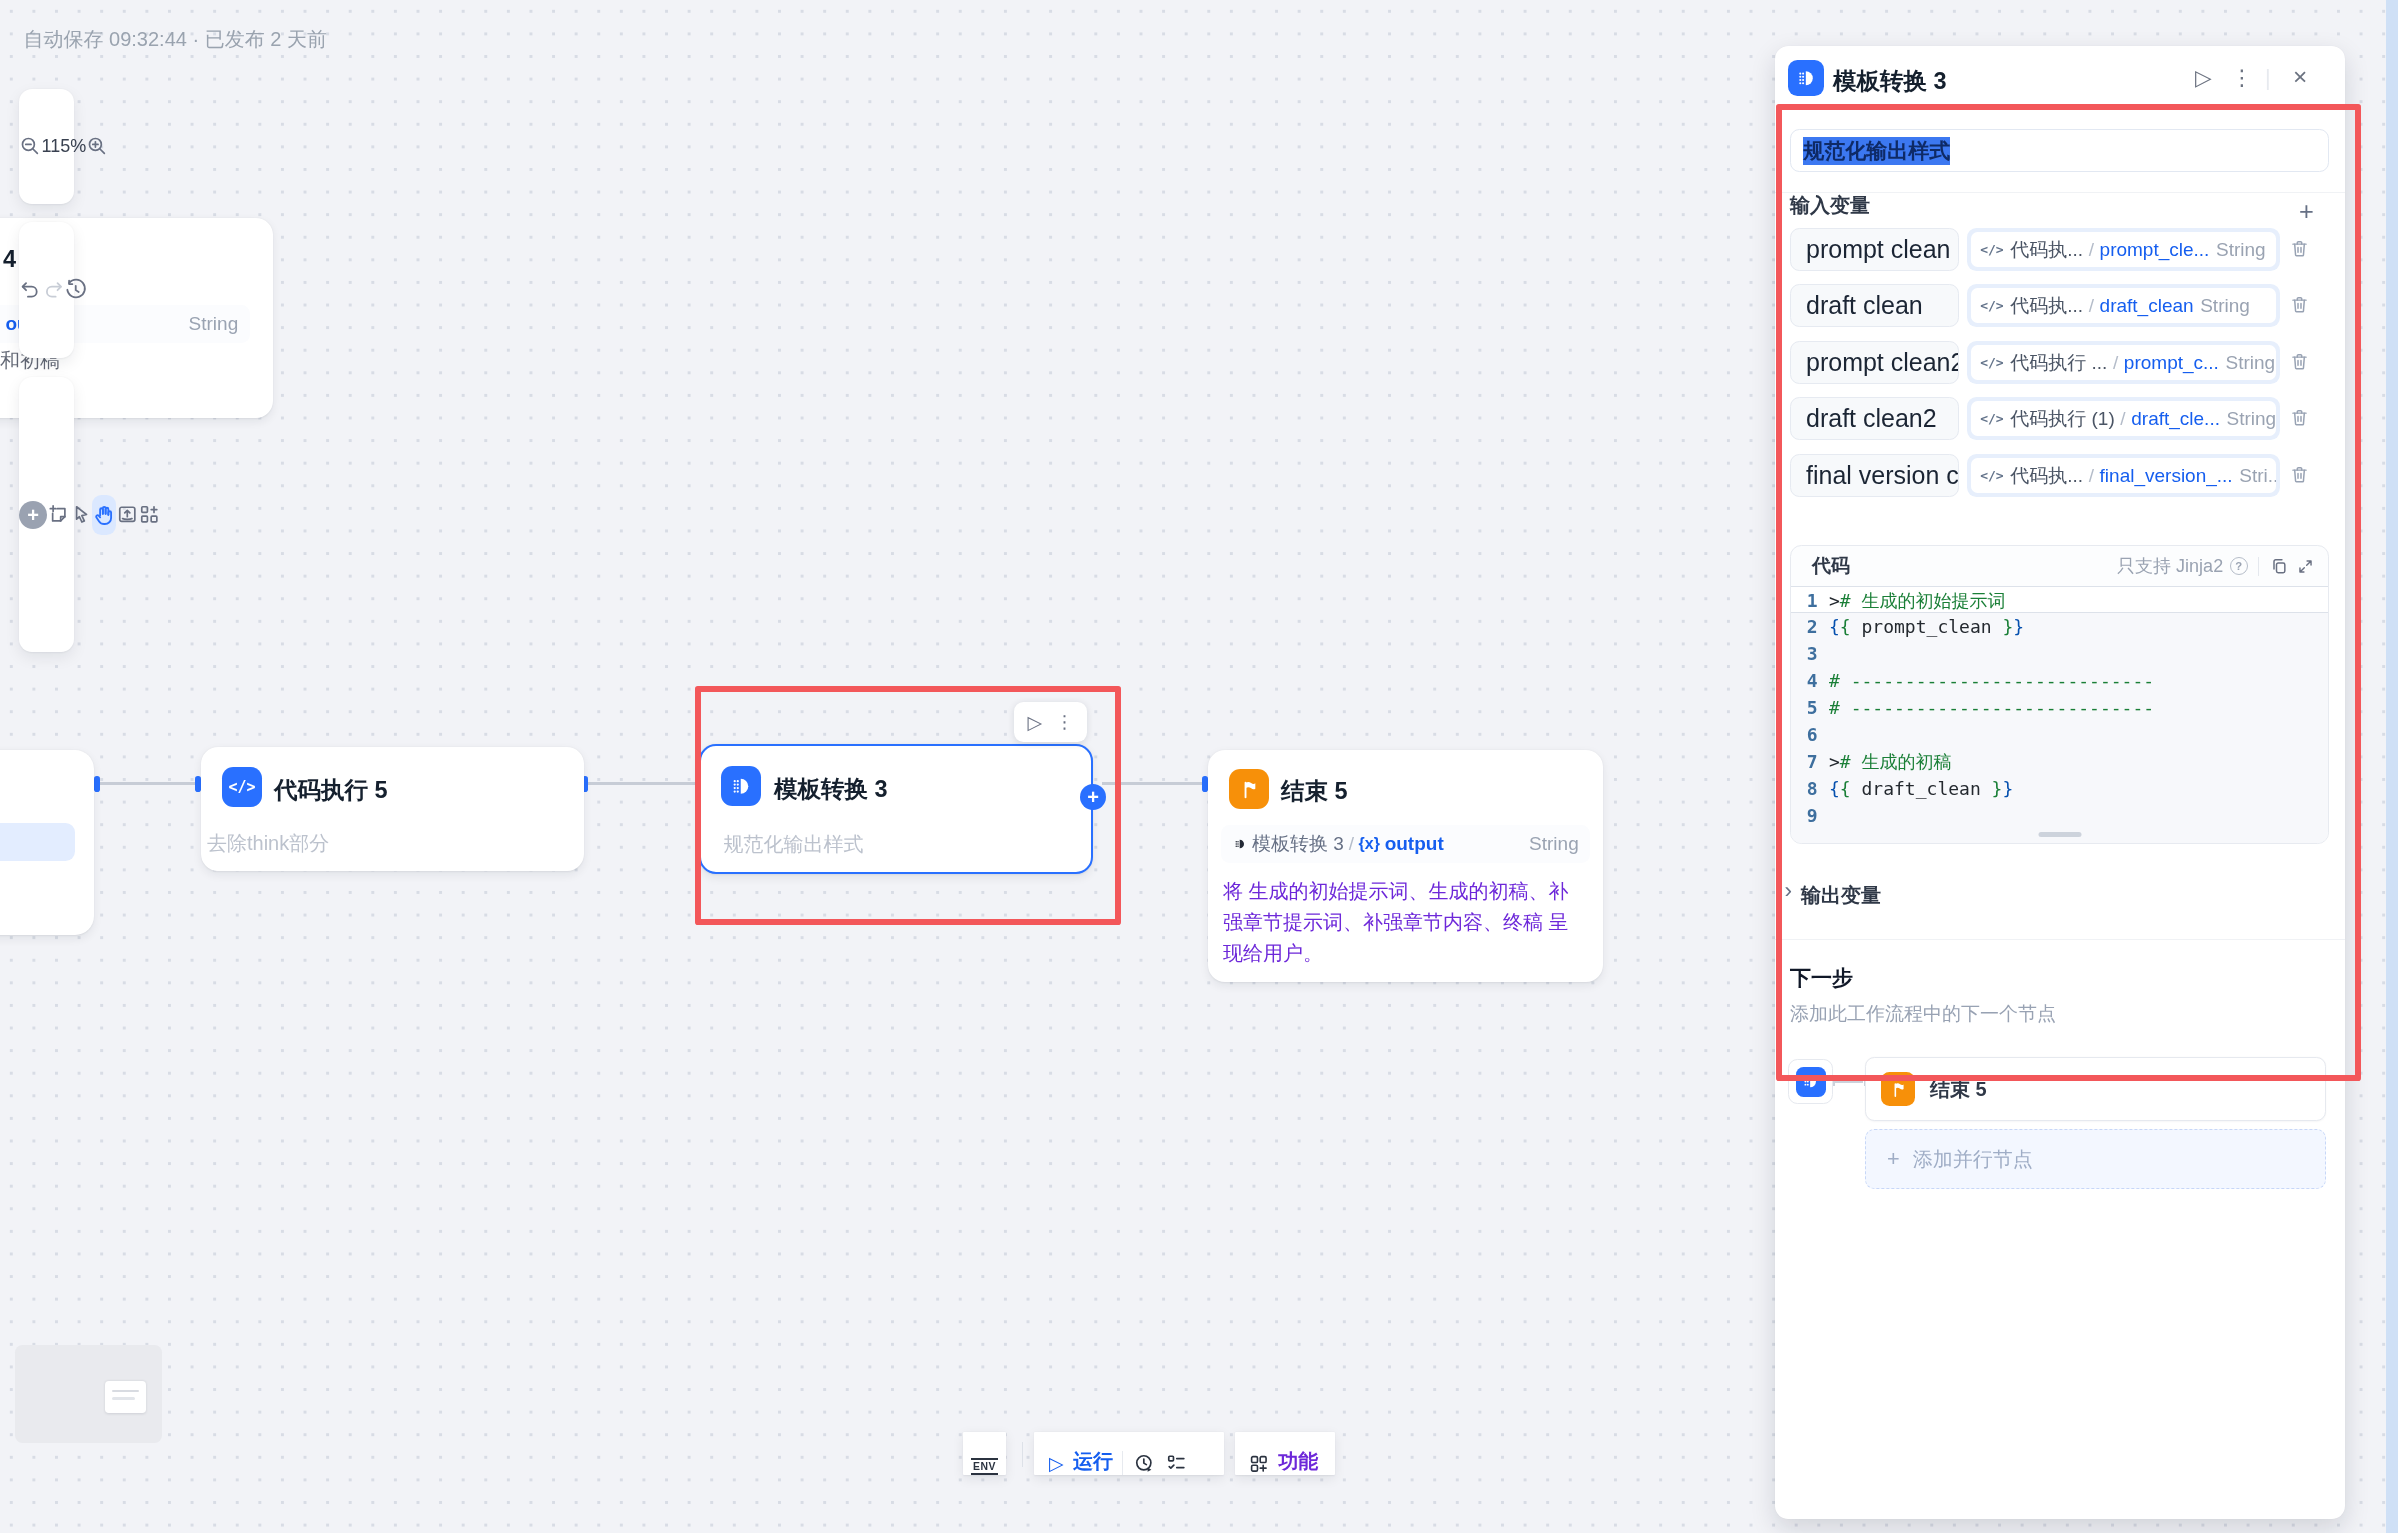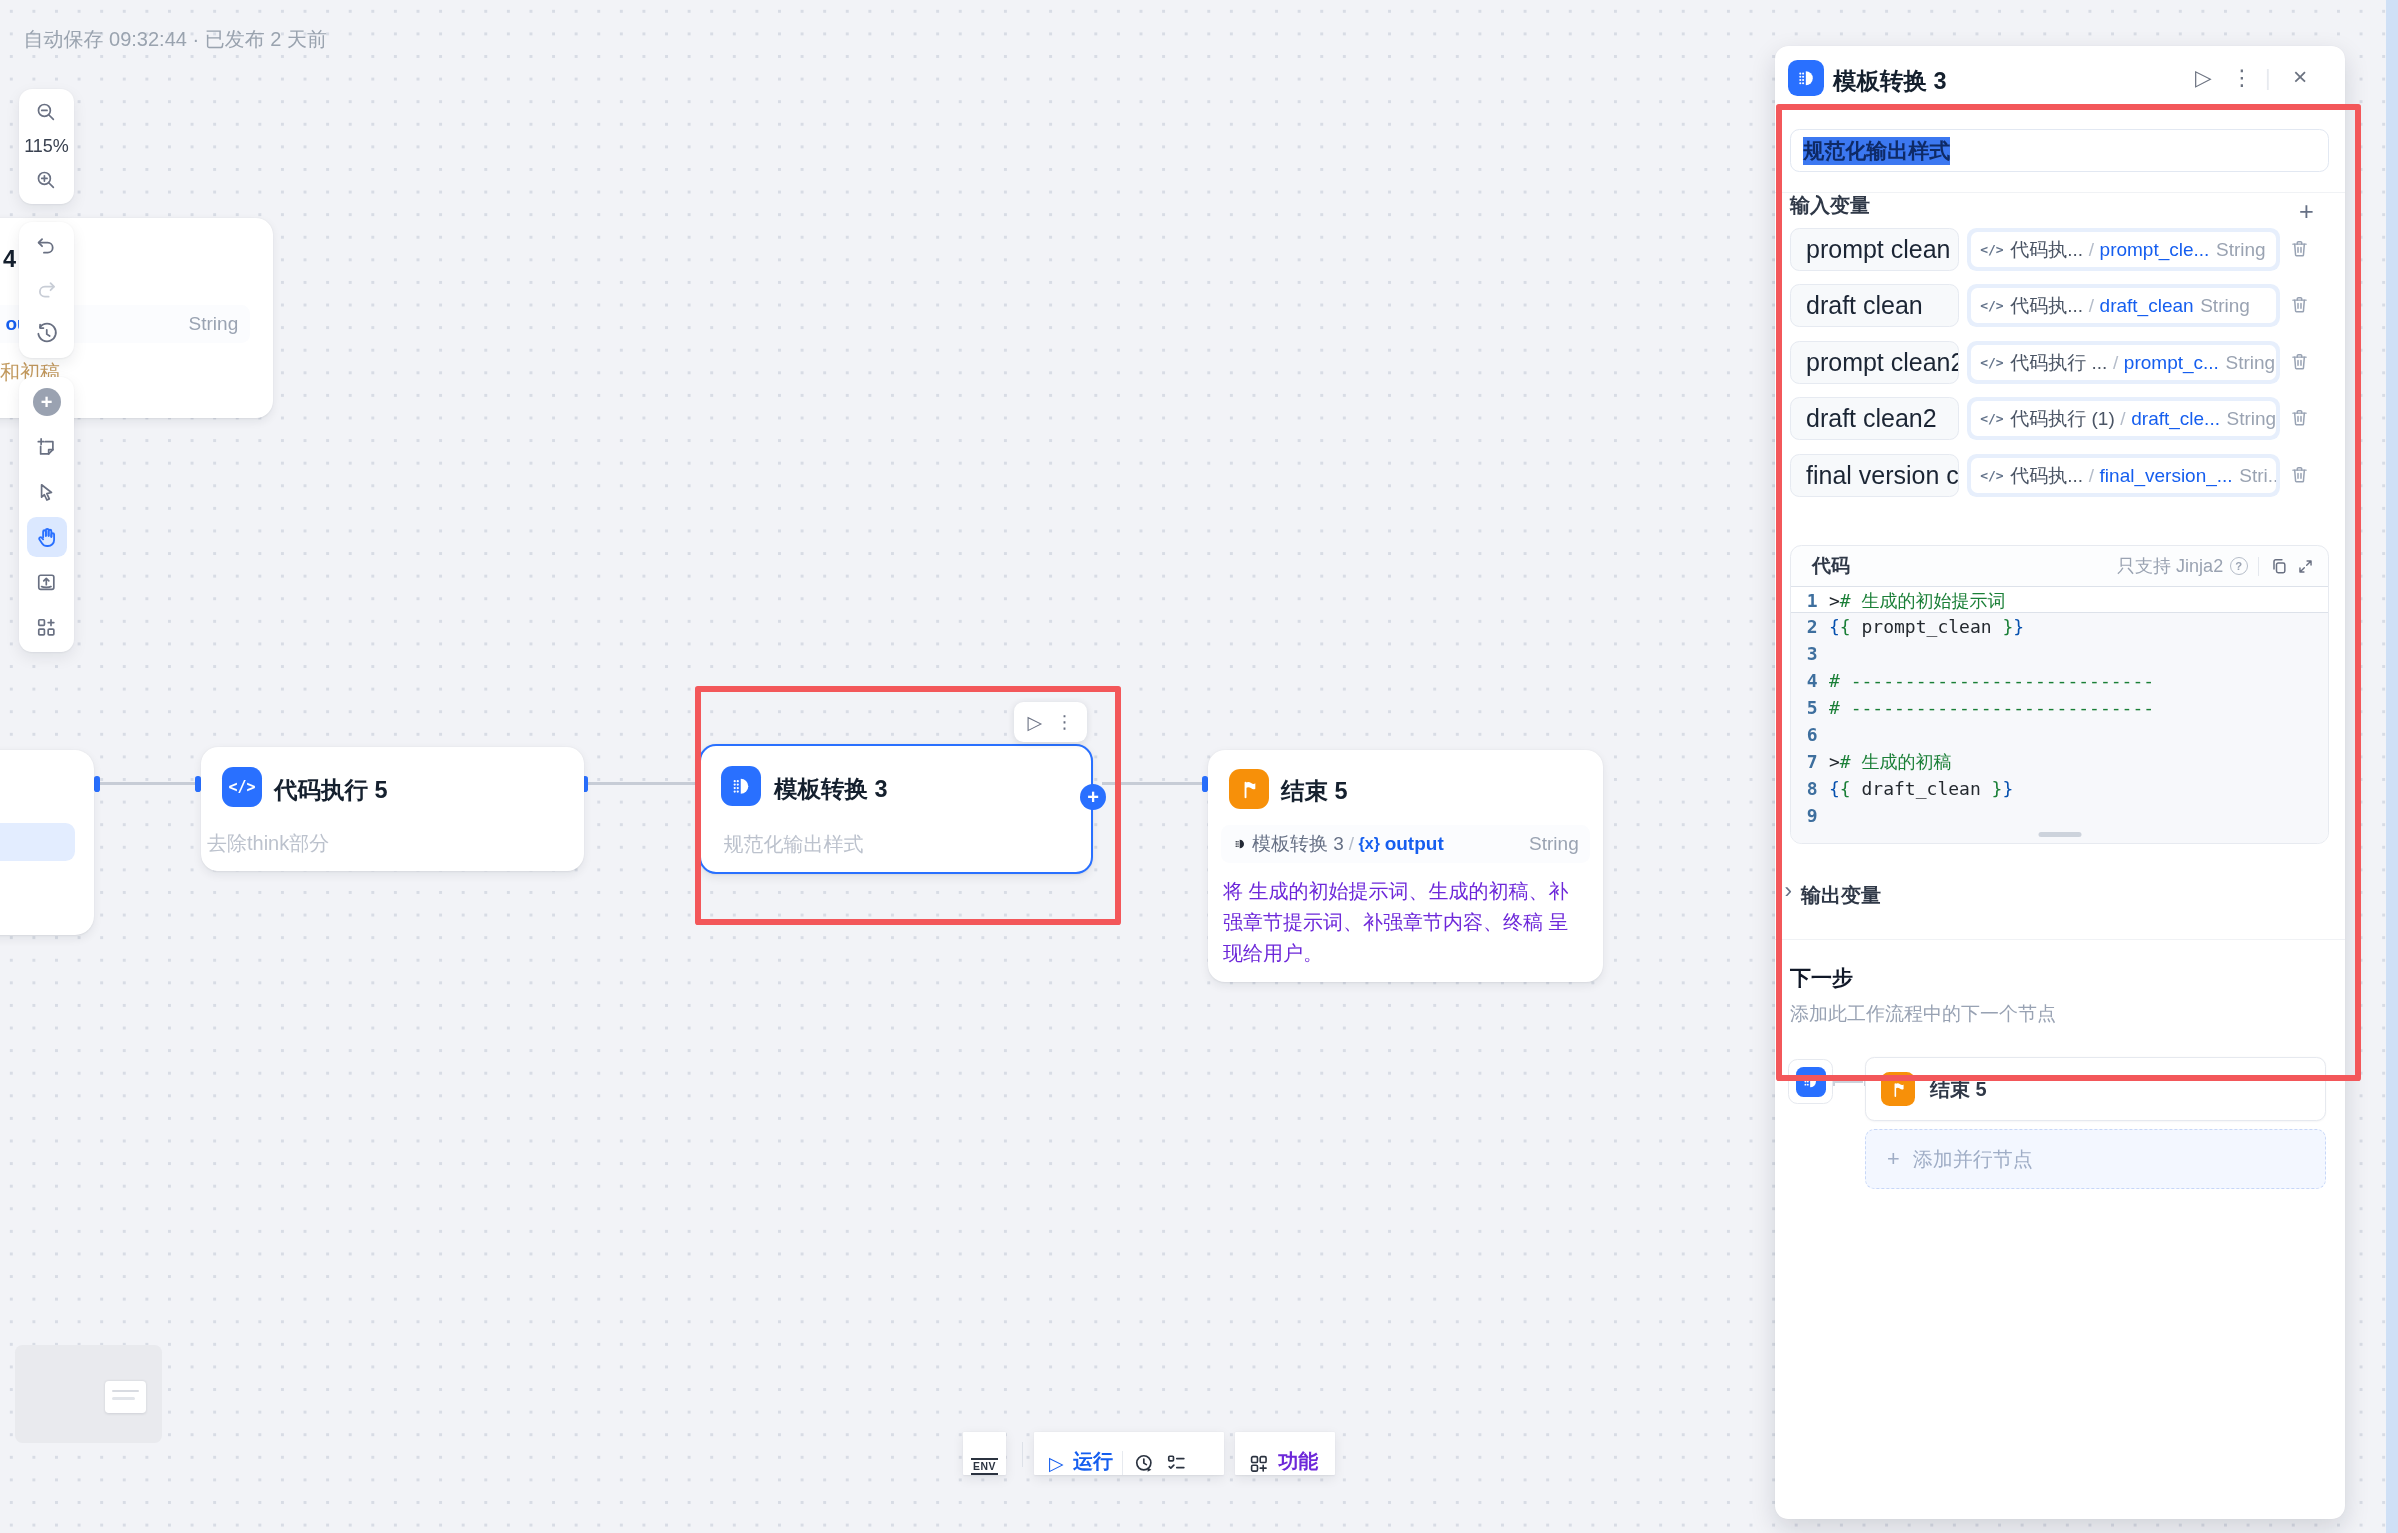--- a/index.html
+++ b/index.html
@@ -7,21 +7,21 @@
   #root{
     position:relative; width:2398px; height:1534px; overflow:hidden;
     font-family:"Liberation Sans", sans-serif; color:#101828;
     background:
       radial-gradient(circle, #d8dce5 1.6px, rgba(0,0,0,0) 1.8px) 0 0 / 22.6px 22.6px,
       linear-gradient(#f2f3f7,#f2f3f7);
   }
   .card{position:absolute; background:#fff; border-radius:13px;
         box-shadow:0 0.9px 1.9px rgba(16,24,40,.05), 0 5.6px 15px rgba(16,24,40,.08);}
   
-  .tbar{width:55px; display:flex; flex-direction:column; align-items:center; justify-content:space-evenly; padding:0 0;}
+  .tbar{width:55px; display:flex; flex-direction:row; align-items:center; justify-content:space-evenly; padding:0 0;}
   .tbtn{width:40px; height:40px; display:flex; align-items:center; justify-content:center; border-radius:9.4px; color:#697082;}
   .tbtn.active{background:#dbe8ff; color:#2970ff;}
   .zoomlvl{font-size:18px; color:#394150; font-weight:500;}
   .plus-circle{width:28px;height:28px;border-radius:50%;background:#9aa2b1;color:#fff;display:flex;align-items:center;justify-content:center;font-size:20px;font-weight:600;line-height:1;}
   svg.ic{display:block;}
   
   .node{position:absolute; background:#fff; border-radius:17px;
         box-shadow:0 0.9px 1.9px rgba(16,24,40,.06), 0 3.8px 9.4px rgba(16,24,40,.07);}
   .node.selected{border:2.4px solid #2970ff;}
   .nicon{position:absolute; width:40px; height:40px; border-radius:11.3px; display:flex; align-items:center; justify-content:center; color:#fff;}
@@ -99,21 +99,21 @@
   <div class="handle" style="left:582px;top:776px;"></div>
   <div class="handle" style="left:1202px;top:776px;"></div>
 
   <div class="node" style="left:-40px;top:218px;width:313px;height:200px;">
     <div class="ntitle" style="left:43px;top:28px;">4</div>
     <div class="varrow" style="left:7.5px;top:87px;width:282px;height:38px;padding:0 11.3px;">
       <span style="color:#8a94a6;">1 /</span>
       <span style="color:#155eef;font-weight:600;margin-left:5.6px;">output</span>
       <span style="margin-left:auto;color:#9aa3b2;">String</span>
     </div>
-    <div class="nsub" style="left:40px;top:141px;color:#a16207;opacity:.65;">和初稿</div>
+    <div class="nsub" style="left:40px;top:129px;color:#0f172a;opacity:.65;">和初稿</div>
   </div>
 
   <div class="node" style="left:-153px;top:750px;width:247px;height:185px;border-radius:19px;">
     <div style="position:absolute;left:19px;top:73px;width:209px;height:38px;background:#e3edff;border-radius:9.4px;"></div>
   </div>
 
   <div class="node" style="left:201px;top:747px;width:383px;height:124px;">
     <div class="nicon blue" style="left:21px;top:20px;">
       <span class="code-glyph">&lt;/&gt;</span>
     </div>

